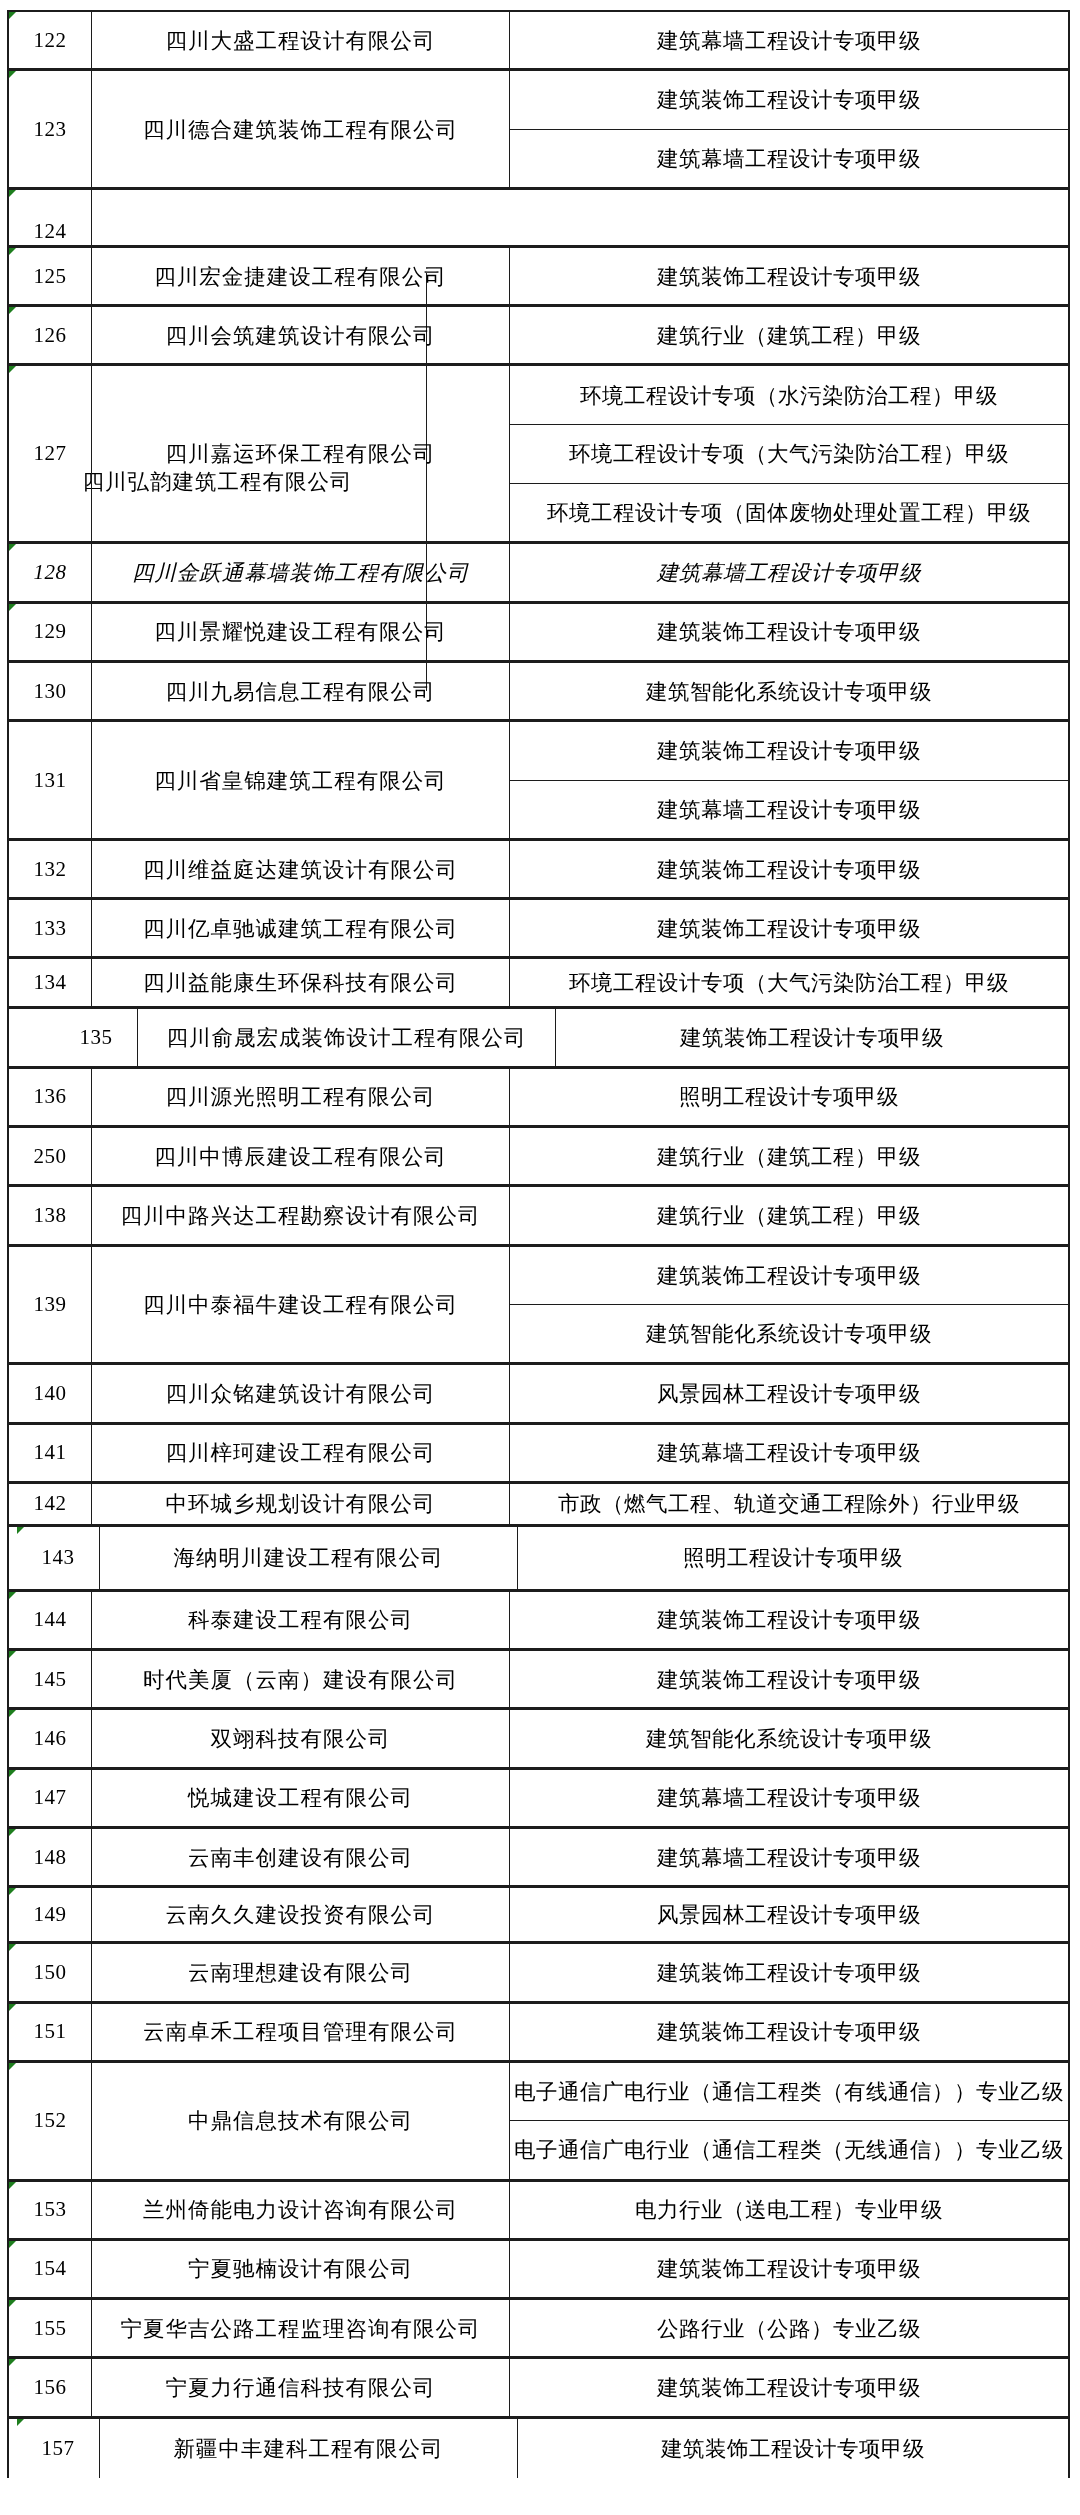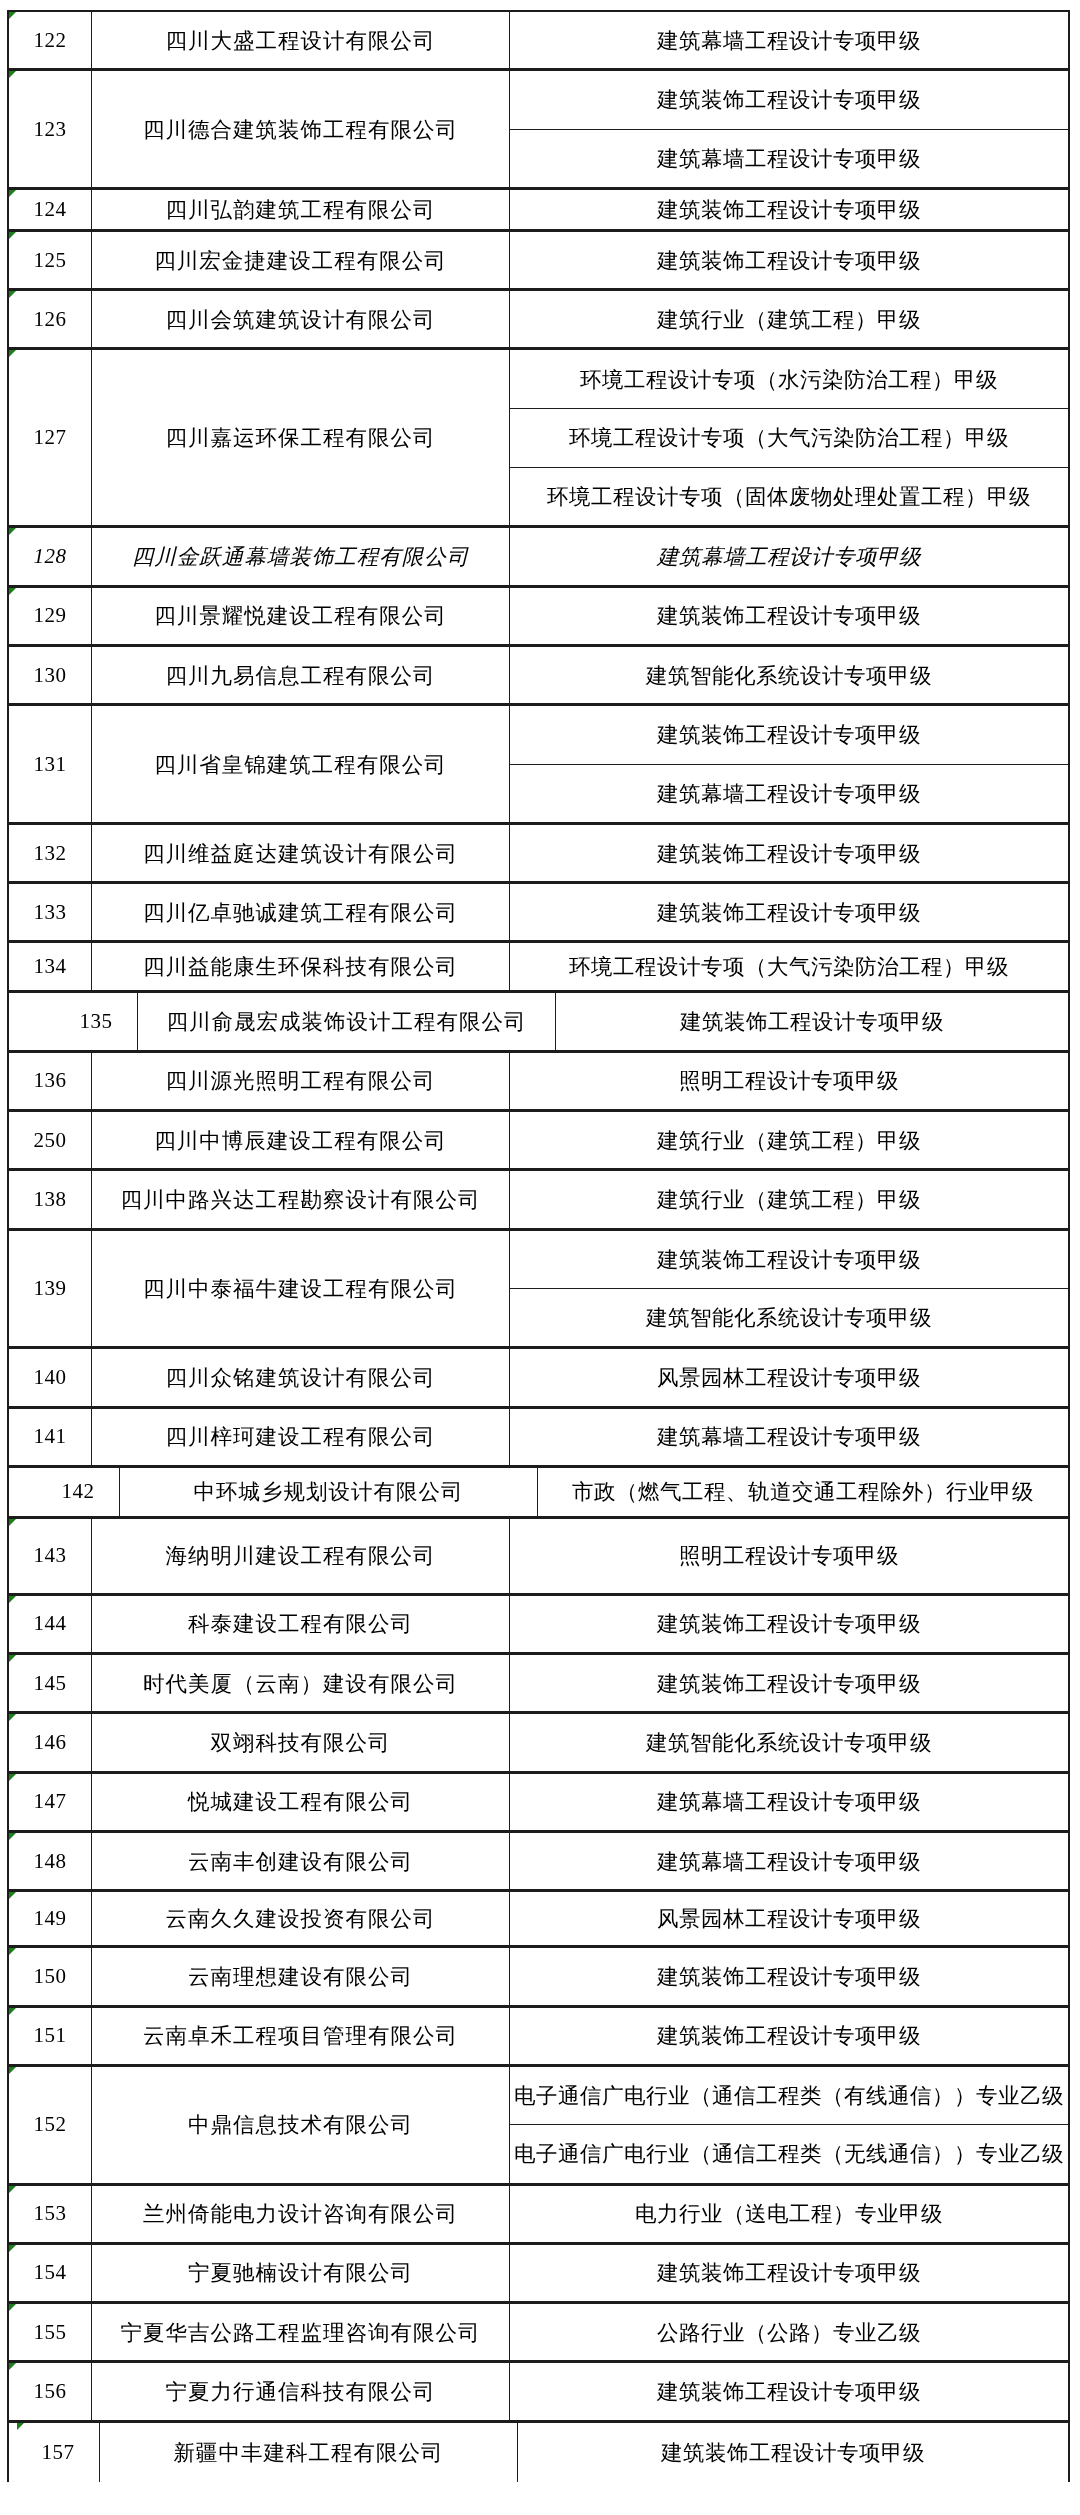--- a/index.html
+++ b/index.html
@@ -93,21 +93,21 @@
     <div class="cell-no">
       <span class="corner-marker"></span>
       <span class="no-text">123</span>
     </div>
     <div class="cell-company">四川德合建筑装饰工程有限公司</div>
     <div class="cell-quals">
           <div class="qual">建筑装饰工程设计专项甲级</div>
           <div class="qual">建筑幕墙工程设计专项甲级</div>
         </div>
   </div>
-      <div class="entry" style="height: 42px;">
+      <div class="entry" style="height: 58px; flex-direction: column;">
     <div class="cell-no">
       <span class="corner-marker"></span>
       <span class="no-text">124</span>
     </div>
     <div class="cell-company">四川弘韵建筑工程有限公司</div>
     <div class="cell-quals">
           <div class="qual">建筑装饰工程设计专项甲级</div>
         </div>
   </div>
       <div class="entry" style="height: 59.3px;">
@@ -277,31 +277,31 @@
       <div class="entry" style="height: 59.3px;">
     <div class="cell-no">
 
       <span class="no-text">141</span>
     </div>
     <div class="cell-company">四川梓珂建设工程有限公司</div>
     <div class="cell-quals">
           <div class="qual">建筑幕墙工程设计专项甲级</div>
         </div>
   </div>
-      <div class="entry" style="height: 51px; padding-left: 28px;">
+      <div class="entry" style="height: 43px;">
     <div class="cell-no">
 
       <span class="no-text">142</span>
     </div>
     <div class="cell-company">中环城乡规划设计有限公司</div>
     <div class="cell-quals">
           <div class="qual">市政（燃气工程、轨道交通工程除外）行业甲级</div>
         </div>
   </div>
-      <div class="entry" style="height: 77px;">
+      <div class="entry" style="height: 65px; padding-left: 8px;">
     <div class="cell-no">
       <span class="corner-marker"></span>
       <span class="no-text">143</span>
     </div>
     <div class="cell-company">海纳明川建设工程有限公司</div>
     <div class="cell-quals">
           <div class="qual">照明工程设计专项甲级</div>
         </div>
   </div>
       <div class="entry" style="height: 59.3px;">

